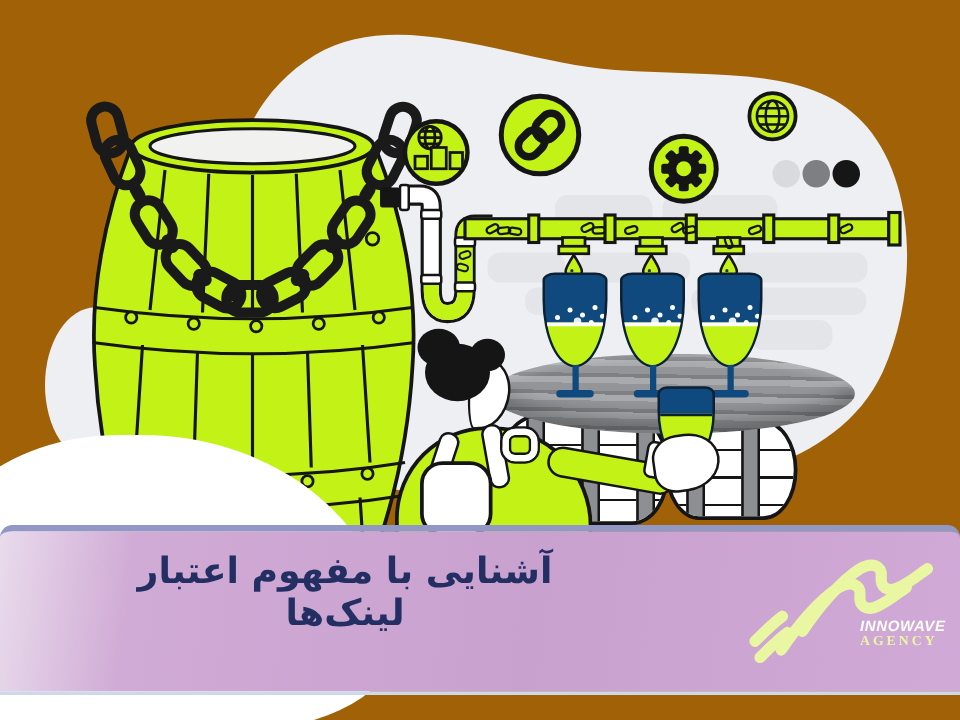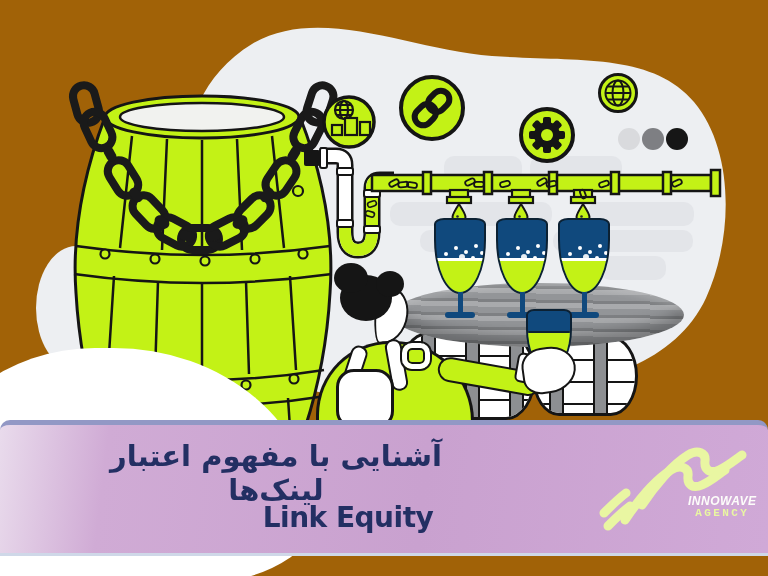--- a/index.html
+++ b/index.html
@@ -75,22 +75,22 @@
           background:linear-gradient(97deg,#e9dbec 0%,#d0abd5 14%,#c9a1cf 55%,#d0a9d7 100%);
           box-shadow:0 3px 0 #cfd8e8;}
   #banner-title-fa{position:absolute;left:92px;top:14px;width:368px;text-align:center;direction:rtl;
                    font-family:"DejaVu Sans",sans-serif;font-weight:bold;font-size:29px;color:#232f63;}
   #banner-title-en{position:absolute;left:158px;top:76px;width:380px;text-align:center;
                    font-family:"DejaVu Sans",sans-serif;font-weight:bold;font-size:28px;letter-spacing:-0.5px;color:#232f63;}
   #logo{position:absolute;left:598px;top:8px;width:164px;height:116px;}
   #logo-text{position:absolute;left:90px;top:62px;line-height:1.05;}
   #logo-line1{display:block;font-family:"Liberation Sans","DejaVu Sans",sans-serif;font-weight:bold;
               font-size:12px;letter-spacing:.5px;color:#fdfdfa;font-style:italic;}
-  #logo-line2{display:block;font-family:Liberation Mono, monospace;font-weight:bold;
-              font-size:11px;letter-spacing:2.4px;color:#e9f6a2;text-align:center;}
+  #logo-line2{display:block;font-family:Liberation Serif, serif;font-weight:bold;
+              font-size:11px;letter-spacing:2.4px;color:#e9f6a2;}
 </style>
 </head>
 <body>
 
 <div id="stage">
 
   <svg id="bg-blobs" class="abs" width="768" height="576" viewBox="0 0 768 576">
     <path fill="#edeff2" d="M252,44 C196,78 178,140 184,205 C190,270 212,336 268,372 C330,410 430,402 515,394 C600,386 676,362 706,298 C734,236 734,150 694,102 C652,52 576,62 492,56 C410,50 320,4 252,44 Z"></path>
     <ellipse cx="76" cy="308" rx="40" ry="62" fill="#edeff2"></ellipse>
   </svg>
@@ -393,21 +393,20 @@
     <div id="held-glass" class="abs">
       <div id="held-liquid"></div>
     </div>
     <div id="hand" class="abs"></div>
   </div>
 
   <div id="cloud" class="abs"></div>
 
   <div id="banner" class="abs">
     <div id="banner-title-fa">آشنایی با مفهوم اعتبار لینک‌ها</div>
-    <div id="banner-title-en">Link Equity</div>
     <div id="logo">
       <svg width="150" height="110" viewBox="0 0 150 110">
         <g fill="none" stroke="#e9f6a2" stroke-width="9" stroke-linecap="round">
           <path d="M44,72 C56,54 74,32 90,22 C100,16 108,20 107,28 C106,37 112,41 121,37 C130,33 138,26 144,22"></path>
           <path d="M27,87 C39,69 57,47 73,37 C83,31 91,35 90,43 C89,52 95,56 104,52 C113,48 121,41 127,37"></path>
           <path d="M6,80 C12,74 20,66 28,60"></path>
           <path d="M10,93 C16,87 24,79 32,73"></path>
         </g>
       </svg>
       <div id="logo-text">

